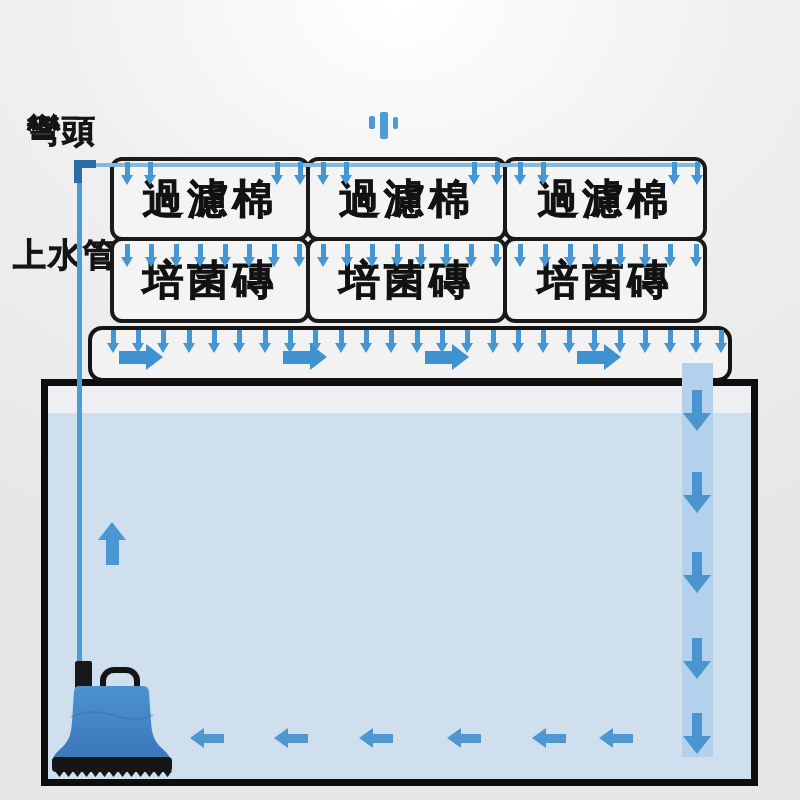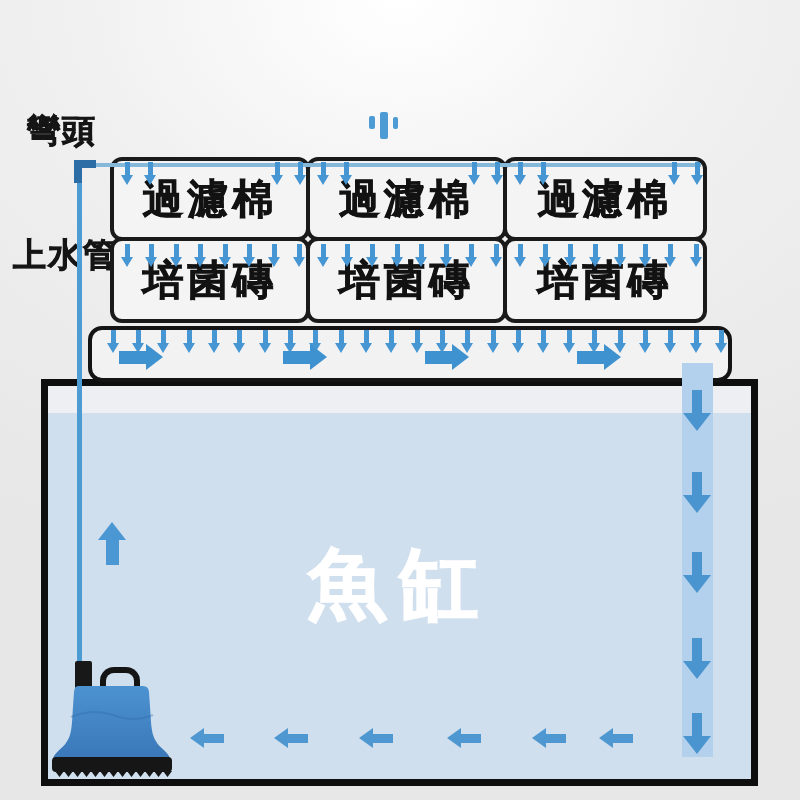--- a/index.html
+++ b/index.html
@@ -94,21 +94,20 @@
     </div>
   <div class="abs fbox" style="left:503px;top:237px;width:204px;height:86px;">
       <span>培菌磚</span>
     </div>
 
   <div class="abs tray"></div>
 
   <div class="abs tank"></div>
   <div class="abs water"></div>
   <div class="abs band"></div>
-  <div class="abs tank-lbl">魚缸</div>
 
   <div class="abs pump-outlet"></div>
   <div class="abs pump-handle"></div>
   <svg class="abs pump-svg" width="125" height="100" viewBox="0 0 125 100">
     <defs>
       <linearGradient id="pb" x1="0" y1="0" x2="0" y2="1">
         <stop offset="0" stop-color="#4c92d1"></stop>
           <stop offset="1" stop-color="#3a77b8"></stop>
       </linearGradient>
     </defs>

